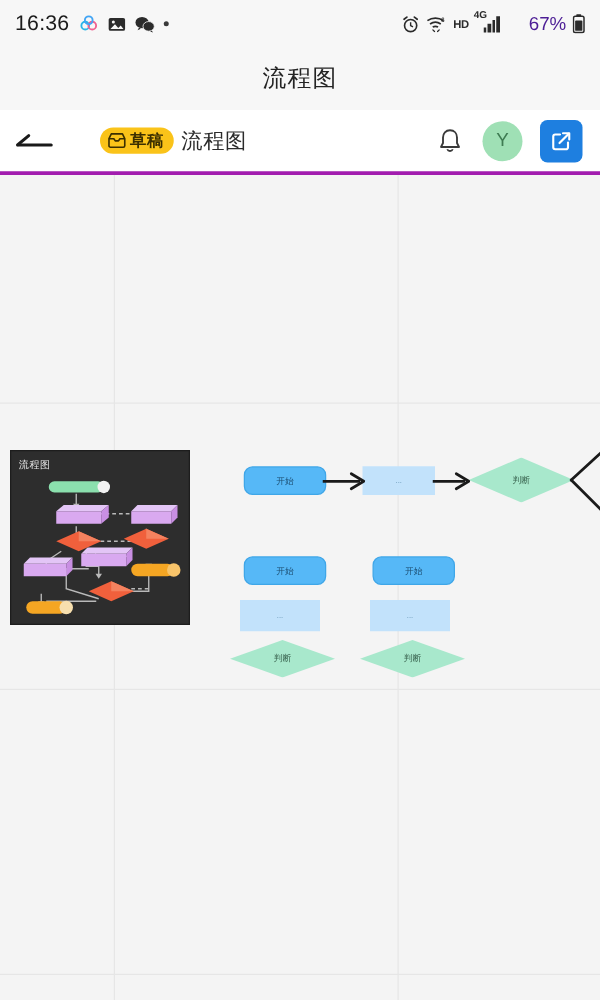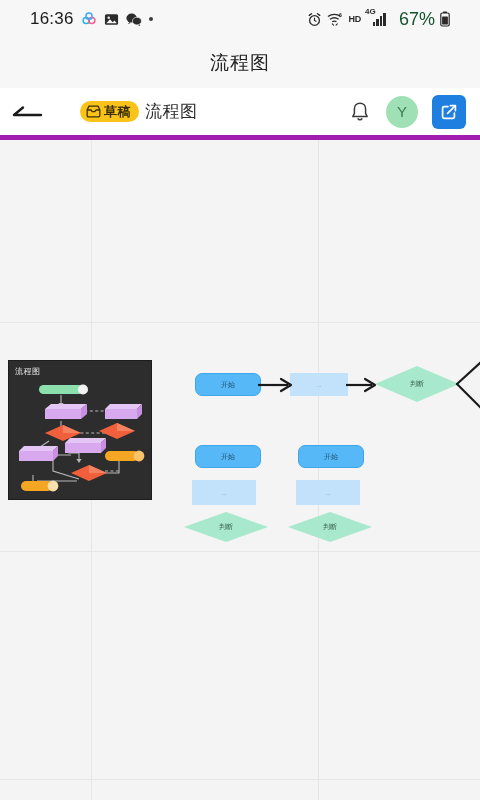--- a/index.html
+++ b/index.html
@@ -9,30 +9,30 @@
     background: #f5f5f5;
     overflow: hidden;
   }
   #app { position: relative; width: 480px; height: 800px; background: #f5f5f5; }
 
   
   .statusbar {
     position: absolute; top: 0; left: 0; width: 480px; height: 38px;
     background: #f7f7f7;
     display: flex; align-items: center; justify-content: space-between;
-    padding: 0 30px;
+    padding: 0 12px;
   }
   .sb-left { display: flex; align-items: center; gap: 7px; }
   .sb-clock { font-size: 17px; color: #1b1b1b; letter-spacing: .2px; }
   .sb-right { display: flex; align-items: center; gap: 5px; }
   .ic { display: inline-block; line-height: 0; }
 
   .dot-small { width: 4px; height: 4px; border-radius: 50%; background: #3a3a3a; display:inline-block; }
 
-  .sb-batt-text { font-size: 18px; color: #14532d; margin-left: 8px; }
+  .sb-batt-text { font-size: 15px; color: #4c1d95; margin-left: 18px; }
   .sb-hd { font-size: 9px; font-weight: bold; color:#2a2a2a; letter-spacing:-.3px;text-align:center;}
   .net-wrap { position: relative; display:flex; align-items:flex-end; }
   .net-sup { position:absolute; top:-6px; left:-1px; font-size:8px; font-weight:bold; color:#2a2a2a;}
   .bars { display:flex; align-items:flex-end; gap:1px; height:13px; margin-left:7px;}
   .bars i { width:2.5px; background:#2a2a2a; display:block; }
   .bars i:nth-child(1){height:4px;} .bars i:nth-child(2){height:7px;}
   .bars i:nth-child(3){height:10px;} .bars i:nth-child(4){height:13px;}
 
   
   .page-title-bar {
@@ -40,21 +40,21 @@
     background: #f7f7f7;
     display: flex; align-items: center; justify-content: center;
   }
   .page-title { font-size: 19px; color: #242424; letter-spacing: 1px; }
 
   
   .toolbar {
     position: absolute; top: 88px; left: 0; width: 480px; height: 52px;
     background: #ffffff;
     display: flex; align-items: center;
-    border-bottom: 5px solid #a21caf;
+    border-bottom: 3px solid #a21caf;
   }
   .back-btn { width: 52px; display:flex; align-items:center; justify-content:center; height:52px; }
   .draft-badge {
     display: inline-flex; align-items: center; gap: 3px;
     background: #FAC319; border-radius: 11px;
     padding: 2px 8px 2px 6px; height: 21px;
     margin-left: 28px;
   }
   .draft-badge span { font-size: 13px; color: #3b2f00; font-weight: bold; letter-spacing:.5px;}
   .doc-name { font-size: 17px; color: #2b2b2b; margin-left: 6px; letter-spacing: .5px;}

